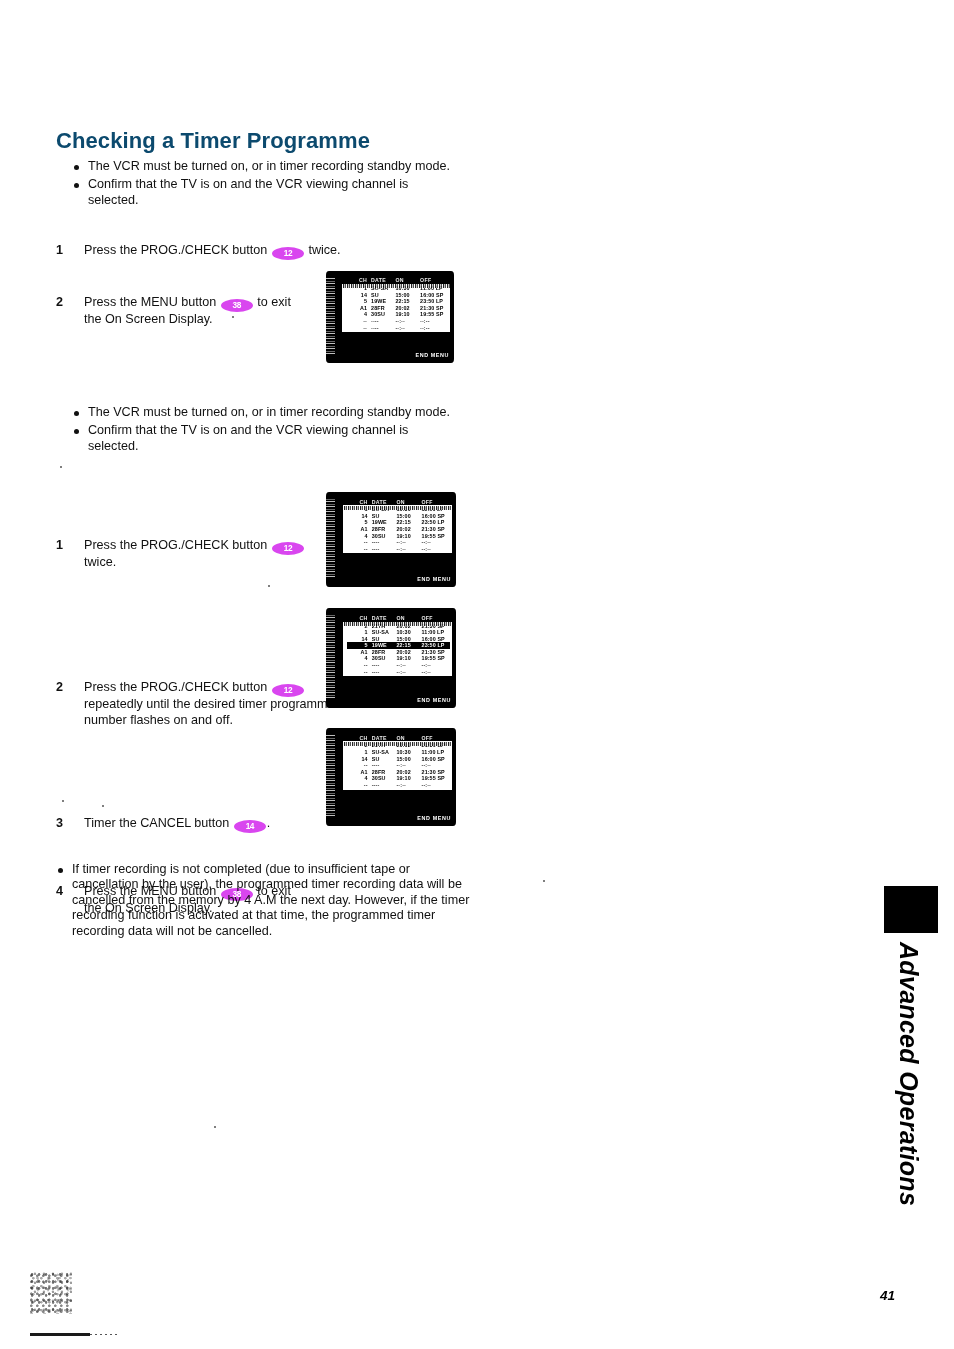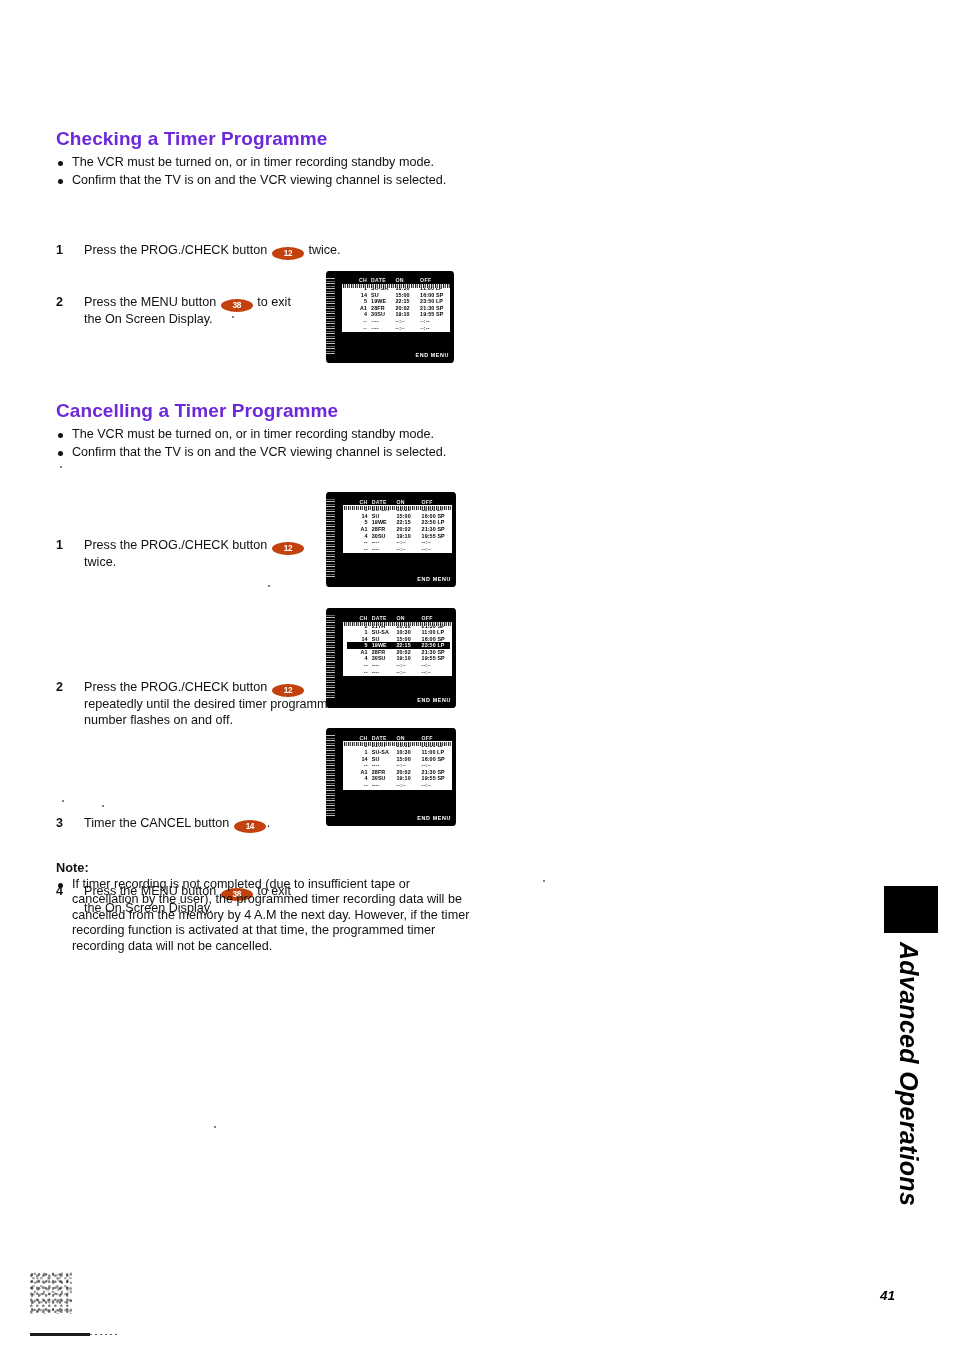--- a/index.html
+++ b/index.html
@@ -7,42 +7,42 @@
     width:954px;height:1349px;position:relative;overflow:hidden;
     font-family:"Liberation Sans", sans-serif;
     color:#111;
     -webkit-font-smoothing:antialiased;
   }
 
   
   .col{position:absolute;left:56px;top:0;width:420px;}
 
   h2.sect{
-    font-size:19px;font-weight:bold;letter-spacing:0.1px;
-    margin:0;padding:0;color:#6d28d9;
-  }
-  .bullets{margin:0;padding:0;list-style:none;}
+    font-size:22px;font-weight:bold;letter-spacing:0.1px;
+    margin:0;padding:0;color:#0c4a6e;
+  }
+  .bullets{margin:16px;padding:0;list-style:none;}
   .bullets li{
     position:relative;padding-left:16px;font-size:12.6px;line-height:15.4px;
     margin-top:3px;
   }
   .bullets li:before{
     content:"";position:absolute;left:2px;top:5.5px;
     width:5px;height:5px;border-radius:50%;background:#111;
   }
   .step{
     position:relative;font-size:12.6px;line-height:15.6px;
     padding-left:28px;
   }
   .step .num{
     position:absolute;left:0;top:0;font-weight:bold;font-size:12.6px;
   }
   .ref{
     display:inline-block;width:32px;height:13px;border-radius:50%;
-    background:#c2410c;color:#fff;font-size:8.3px;font-weight:bold;
+    background:#d946ef;color:#fff;font-size:8.3px;font-weight:bold;
     line-height:13px;text-align:center;vertical-align:-2px;
     letter-spacing:-0.4px;margin:0 1px;
   }
   .note-title{font-size:12.8px;font-weight:bold;margin:0;}
   .note-body{
     position:relative;padding-left:16px;font-size:12.6px;line-height:15.4px;
   }
   .note-body:before{
     content:"";position:absolute;left:2px;top:5.5px;
     width:5px;height:5px;border-radius:50%;background:#111;
@@ -212,21 +212,20 @@
             <span class="c-on">--:--</span>
             <span class="c-off">--:--</span>
           </div>
         </div>
       </div>
       <div class="osd-foot">END MENU</div>
     </div>
   </div>
 
 <div class="col" style="top:400px;">
-  <h2 class="sect">Cancelling a Timer Programme</h2>
   <ul class="bullets" style="margin-top:5px;">
     <li>The VCR must be turned on, or in timer recording standby mode.</li>
     <li>Confirm that the TV is on and the VCR viewing channel is selected.</li>
   </ul>
 </div>
 
 <div class="col step" style="top:488px;width:250px;">
   <span class="num">1</span>
   <span>Press the PROG./CHECK button </span><span class="ref">12</span><span> twice.</span>
 </div>
@@ -426,21 +425,20 @@
             <span class="c-on">--:--</span>
             <span class="c-off">--:--</span>
           </div>
         </div>
       </div>
       <div class="osd-foot">END MENU</div>
     </div>
   </div>
 
 <div class="col" style="top:860px;">
-  <p class="note-title">Note:</p>
   <p class="note-body" style="margin:2px 0 0 0;">If timer recording is not completed (due to insufficient tape or cancellation by the user), the programmed timer recording data will be cancelled from the memory by 4 A.M the next day. However, if the timer recording function is activated at that time, the programmed timer recording data will not be cancelled.</p>
 </div>
 
 <div class="tab-block" style="left:884px;top:886px;width:54px;height:47px;"></div>
 <div class="tab-text" style="left:923px;top:942px;">Advanced Operations</div>
 
 <div class="pageno" style="left:880px;top:1288px;">41</div>
 
 <div class="smudge"></div>
 <div class="rule"></div>

